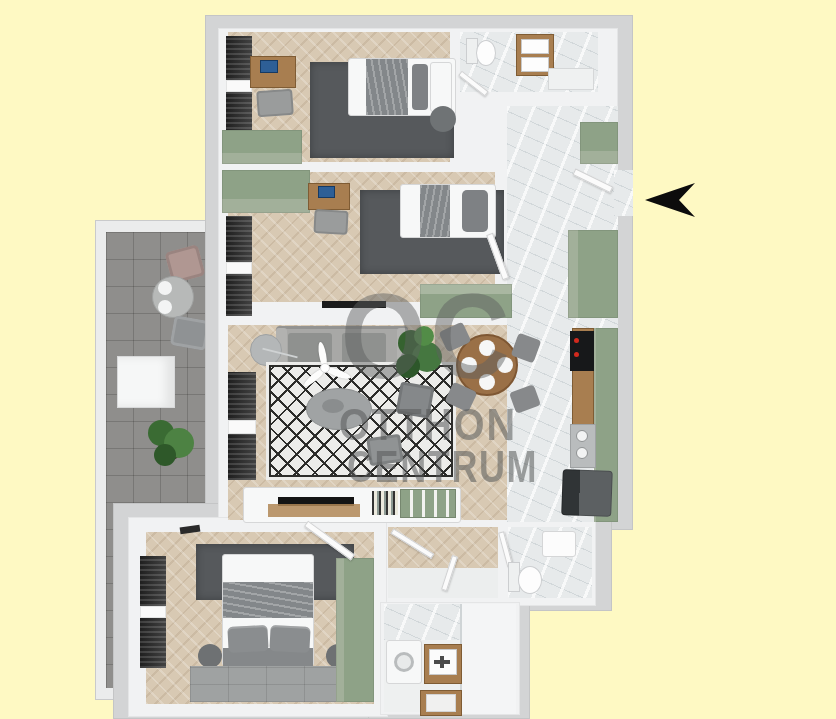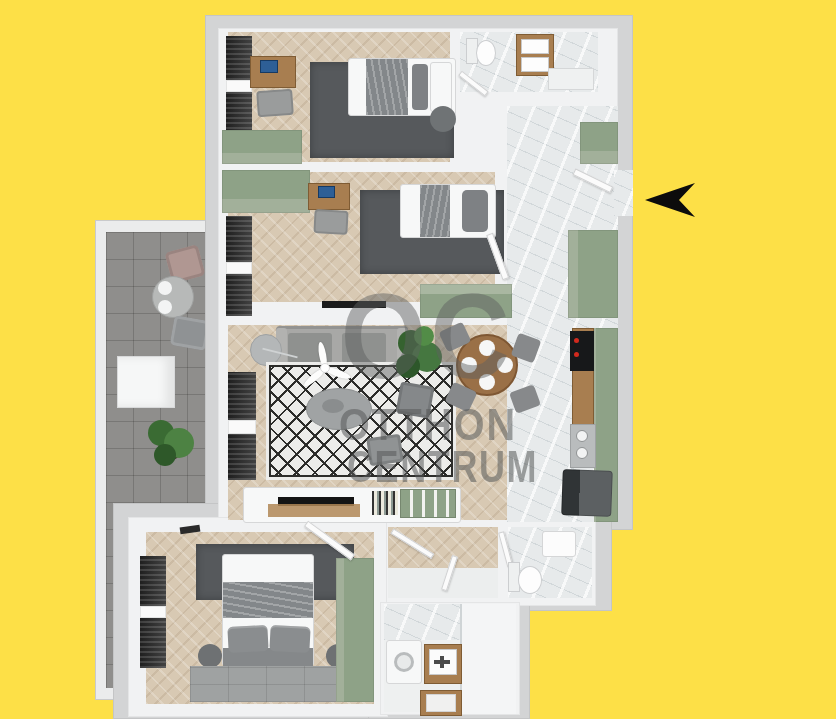--- a/index.html
+++ b/index.html
@@ -1,16 +1,16 @@
 <!DOCTYPE html>
 <html><head>
 <meta charset="utf-8">
 <style>
   html,body{margin:0;padding:0;background:#ffffff;}
-  #canvas{position:relative;width:836px;height:719px;background:#fde047;overflow:hidden;
+  #canvas{position:relative;width:836px;height:719px;background:#fef9c3;overflow:hidden;
           font-family:"Liberation Sans", sans-serif;}
   .abs{position:absolute;}
   .gblock{background:#d3d4d5;box-shadow:inset 0 0 0 1px rgba(0,0,0,.07);}
   .wall{background:#f1f2f3;box-shadow:inset 0 0 0 1px rgba(0,0,0,.05);}
   .wood{background-color:#d8c9b3;
         background-image:repeating-linear-gradient(45deg,rgba(255,255,255,.22) 0 2px,rgba(0,0,0,0) 2px 11px),
                          repeating-linear-gradient(-45deg,rgba(139,112,82,.16) 0 2px,rgba(0,0,0,0) 2px 11px);}
   .marble{background-color:#e7eaeb;
         background-image:repeating-linear-gradient(112deg,rgba(255,255,255,.7) 0 3px,rgba(0,0,0,0) 3px 24px),
                          repeating-linear-gradient(24deg,rgba(160,172,178,.3) 0 1px,rgba(0,0,0,0) 1px 15px);}

